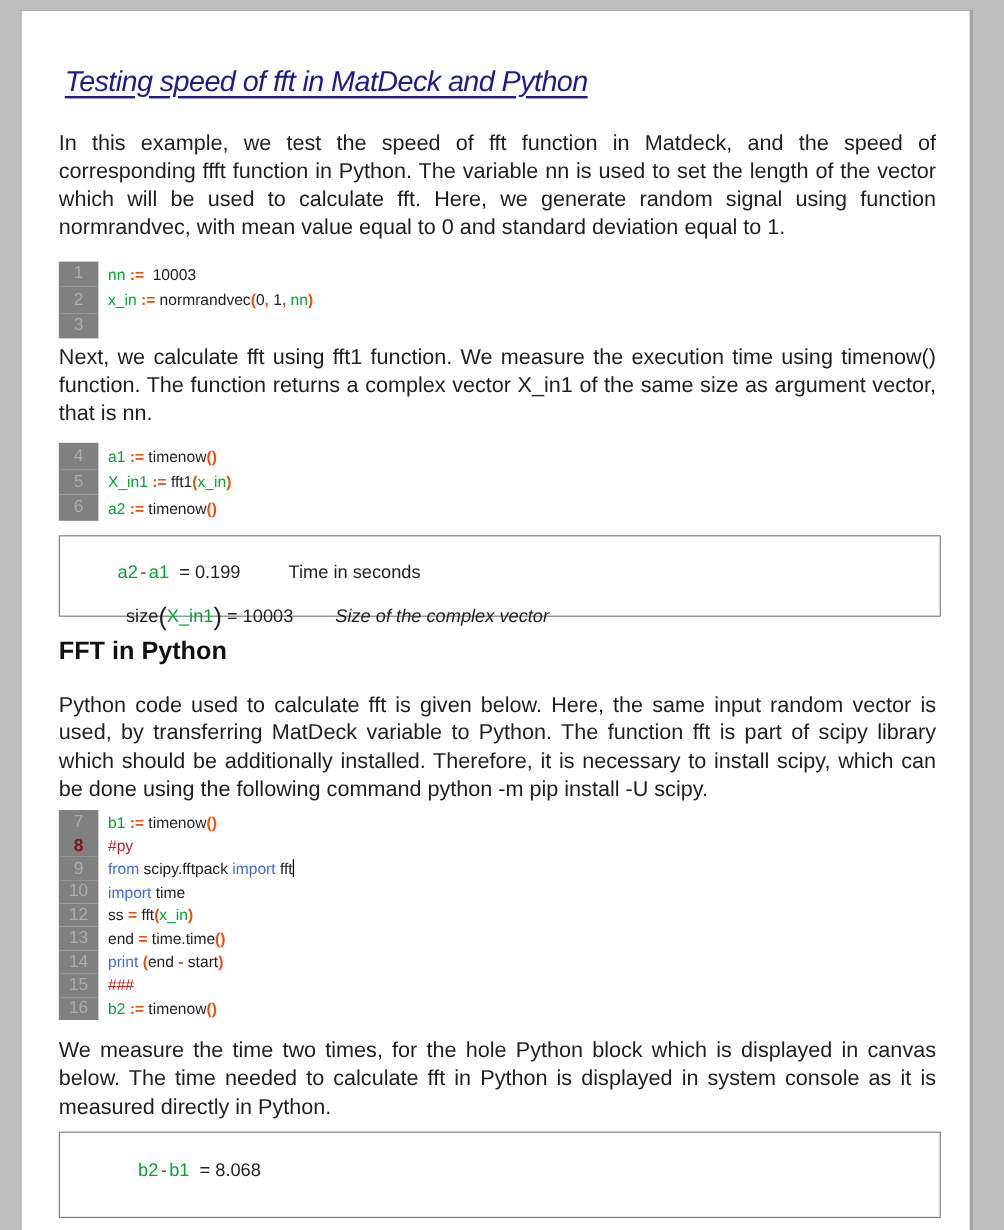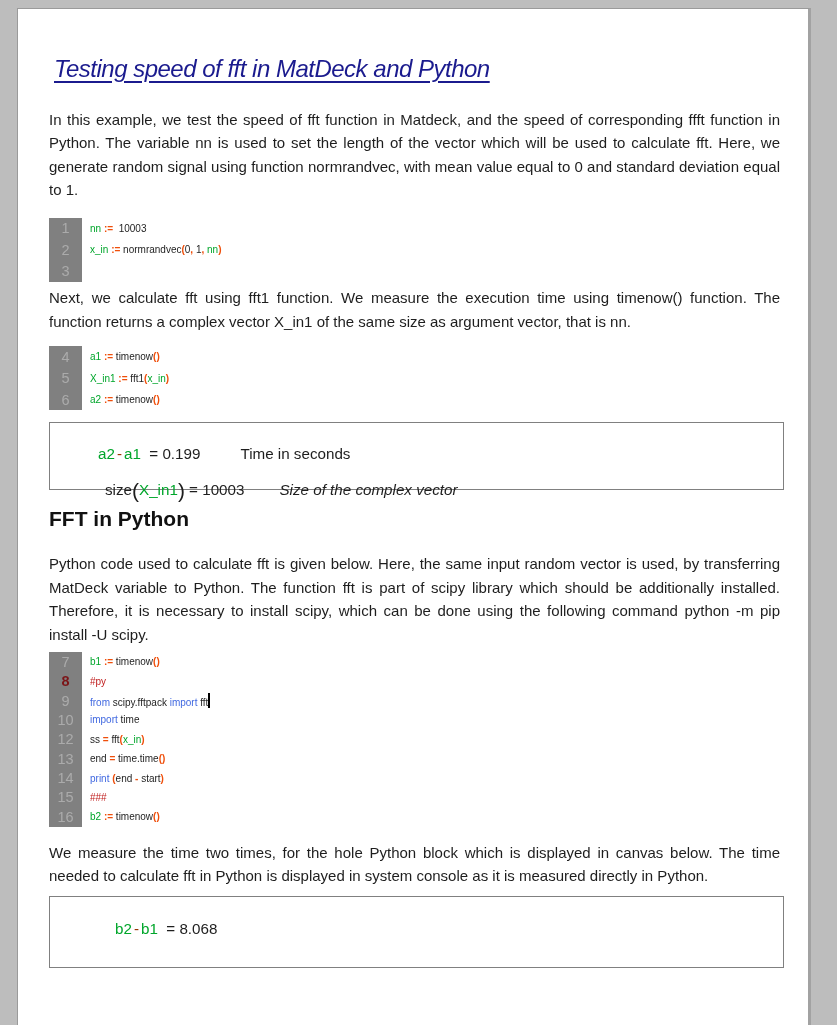--- a/index.html
+++ b/index.html
@@ -16,35 +16,35 @@
   }
   .content{padding:0 28px 0 31px;}
   .doc-title{
     margin:46px 0 0 5px;
     font-size:24px;font-style:italic;font-weight:400;
     color:#1b1b8e;text-decoration:underline;text-underline-offset:4px;
     letter-spacing:-0.5px;
   }
   .para{
     margin:25px 0 0 0;
-    font-size:15px;line-height:23.4px;color:#1e1e1e;
+    font-size:18px;line-height:23.4px;color:#1e1e1e;
     text-align:justify;
   }
   .code-block{margin:16px 0 0 0;}
   .code-line{display:flex;align-items:center;}
   .code-21 .code-line{height:21.5px;}
   .code-19 .code-line{height:19.4px;}
   .gutter{
     width:33px;align-self:stretch;flex:0 0 33px;
     background:#808080;color:#ababab;
     display:flex;align-items:center;justify-content:center;
     font-size:14.5px;
   }
   .gutter-red{color:#7b1518;font-weight:700;}
-  .code-text{margin-left:8px;font-size:10px;white-space:pre;color:#1e1e1e;}
+  .code-text{margin-left:8px;font-size:13px;white-space:pre;color:#1e1e1e;}
   .tk-t{color:#1e1e1e;white-space:pre;}
   .tk-v{color:#00a62b;white-space:pre;}
   .tk-o{color:#ef4e0a;font-weight:700;white-space:pre;}
   .tk-b{color:#4169e1;white-space:pre;}
   .tk-c{color:#c01e1e;white-space:pre;}
   .tk-m{color:#993300;margin:0 2px;white-space:pre;}
   .tk-p{color:#1e1e1e;font-size:21px;font-weight:300;vertical-align:-3px;white-space:pre;}
   .caret{display:inline-block;width:1.5px;height:15px;background:#000;vertical-align:text-bottom;}
   .result-box{
     margin:12px 0 0 0;width:735px;box-sizing:border-box;

